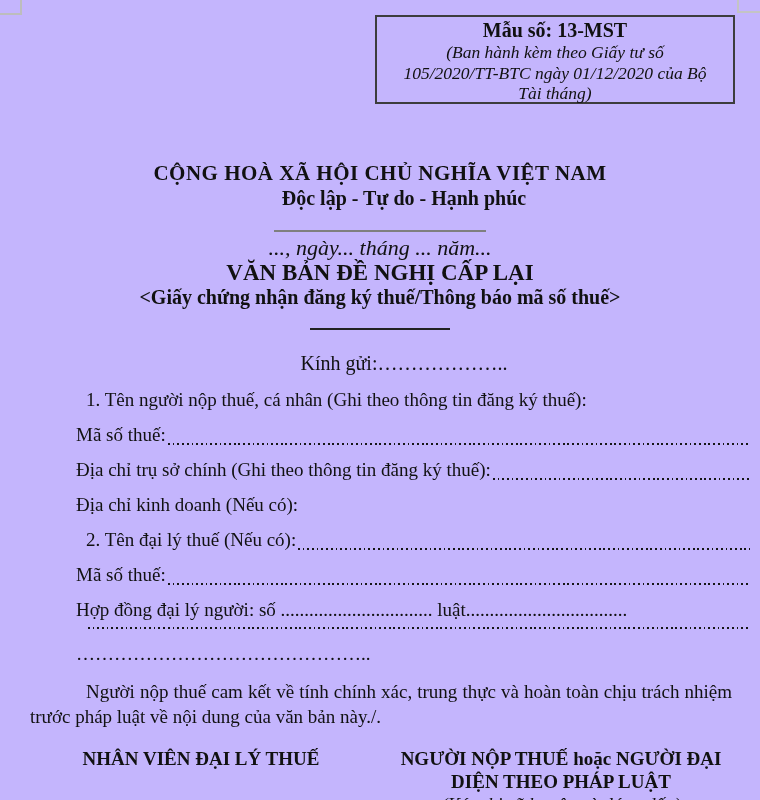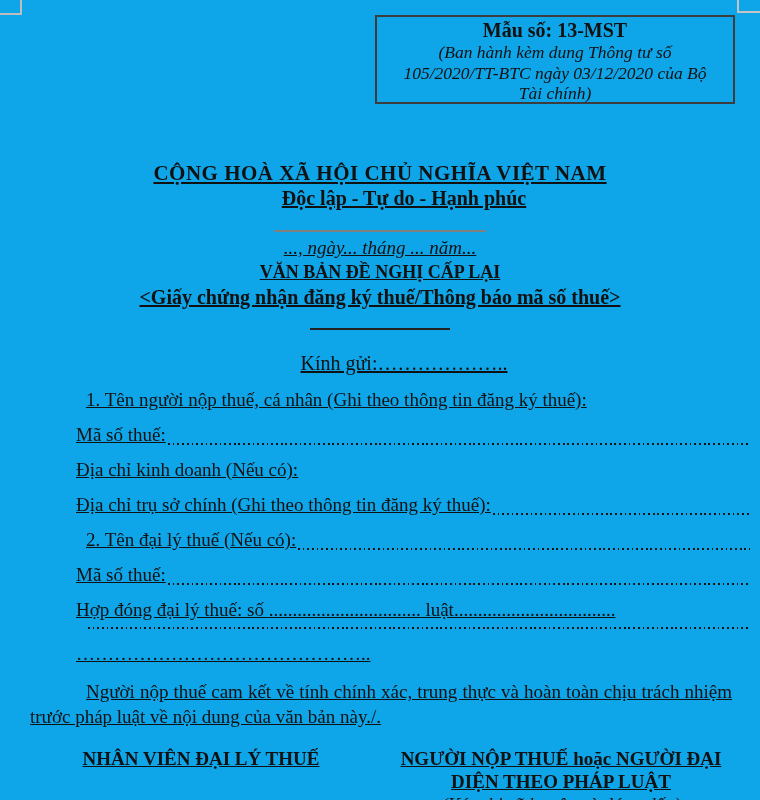--- a/index.html
+++ b/index.html
@@ -1,45 +1,44 @@
 <!DOCTYPE html>
 <html><head>
 <meta charset="utf-8">
 <style>
   html,body { margin:0; padding:0; background:#e9e9e9; }
   .page {
     position:relative;
     width:760px; height:800px;
-    background:#0ea5e9;
+    background:#c4b5fd;
     overflow:hidden;
     box-sizing:border-box;
     padding:0 10px 0 30px;
     font-family:"Liberation Serif","DejaVu Serif",serif;
     color:#111111;
-    text-decoration:underline;
   }
   
   .corner-tl { position:absolute; left:0; top:0; width:20px; height:13px;
     border-right:2px solid #bdbdbd; border-bottom:2px solid #bdbdbd; }
   .corner-tr { position:absolute; right:0; top:0; width:21px; height:11px;
     border-left:2px solid #c4c4c4; border-bottom:2px solid #c4c4c4; }
 
   
   .form-box { position:absolute; left:375px; top:15px; width:360px; height:89px;
     border:2px solid #3d3d3d; box-sizing:border-box; text-align:center; padding-top:2px; }
   .fb-title { font-weight:bold; font-size:20px; line-height:23px; }
   .fb-line  { font-style:italic; font-size:17.5px; line-height:20.5px; }
 
   
   .nat { margin:0 -10px 0 -30px; text-align:center; padding-top:148px; }
   .nat-title { font-weight:bold; font-size:21px; line-height:26px; letter-spacing:0.5px;margin-top:12px; }
   .nat-motto { font-weight:bold; font-size:20px; line-height:24px;padding-left:48px; }
   .rule-gray  { width:212px; height:2px; background:#7f7f7f; margin:20px auto 0; }
-  .date-line  { font-style:italic; font-size:19px; line-height:24px; margin-top:4px; }
-  .doc-title    { font-weight:bold; font-size:18px; line-height:25px; }
+  .date-line  { font-style:italic; font-size:22px; line-height:24px; margin-top:4px; }
+  .doc-title    { font-weight:bold; font-size:23px; line-height:25px; }
   .doc-subtitle { font-weight:bold; font-size:20px; line-height:25px; }
   .rule-short { width:140px; height:2px; background:#222; margin:18px auto 0; }
   .to-line { font-size:20px; line-height:26px; margin-top:20px;padding-left:48px; }
 
   
   .body-block { margin-top:6px; font-size:19px; }
   .bline { margin:0 0 0 46px; line-height:35px; white-space:nowrap; }
   .bline.numbered { margin-left:56px; }
   .bline.flex { display:flex; align-items:baseline; margin-right:0; }
   .leader { flex:1 1 auto; height:2px; align-self:flex-end; margin:0 0 7px 2px;
@@ -58,23 +57,23 @@
 </head>
 <body>
 
 <div class="page">
 
   <div class="corner-tl"></div>
   <div class="corner-tr"></div>
 
   <div class="form-box">
     <div class="fb-title">Mẫu số: 13-MST</div>
-    <div class="fb-line">(Ban hành kèm dung Thông tư số</div>
-    <div class="fb-line">105/2020/TT-BTC ngày 03/12/2020 của Bộ</div>
-    <div class="fb-line">Tài chính)</div>
+    <div class="fb-line">(Ban hành kèm theo Giấy tư số</div>
+    <div class="fb-line">105/2020/TT-BTC ngày 01/12/2020 của Bộ</div>
+    <div class="fb-line">Tài tháng)</div>
   </div>
 
   <div class="nat">
     <div class="nat-title">CỘNG HOÀ XÃ HỘI CHỦ NGHĨA VIỆT NAM</div>
     <div class="nat-motto">Độc lập - Tự do - Hạnh phúc</div>
     <div class="rule-gray"></div>
     <div class="date-line">..., ngày... tháng ... năm...</div>
     <div class="doc-title">VĂN BẢN ĐỀ NGHỊ CẤP LẠI</div>
     <div class="doc-subtitle">&lt;Giấy chứng nhận đăng ký thuế/Thông báo mã số thuế&gt;</div>
     <div class="rule-short"></div>
@@ -82,39 +81,39 @@
   </div>
 
   <div class="body-block">
     <p class="bline numbered">1. Tên người nộp thuế, cá nhân (Ghi theo thông tin đăng ký thuế):</p>
 
     <p class="bline flex">
       <span>Mã số thuế:</span>
       <span class="leader"></span>
     </p>
 
-    <p class="bline">Địa chỉ kinh doanh (Nếu có):</p>
-
     <p class="bline flex">
       <span>Địa chỉ trụ sở chính (Ghi theo thông tin đăng ký thuế):</span>
       <span class="leader"></span>
     </p>
+
+    <p class="bline">Địa chỉ kinh doanh (Nếu có):</p>
 
     <p class="bline numbered flex">
       <span>2. Tên đại lý thuế (Nếu có):</span>
       <span class="leader"></span>
     </p>
 
     <p class="bline flex">
       <span>Mã số thuế:</span>
       <span class="leader"></span>
     </p>
 
     <p class="bline">
-      <span>Hợp đóng đại lý thuế: số </span><span>................................</span><span> luật</span><span>..................................</span>
+      <span>Hợp đồng đại lý người: số </span><span>................................</span><span> luật</span><span>..................................</span>
     </p>
 
     <p class="bline numbered flex">
       <span class="leader"></span>
     </p>
 
     <p class="bline">………………………………………..</p>
 
     <p class="commitment">Người nộp thuế cam kết về tính chính xác, trung thực và hoàn toàn chịu trách nhiệm trước pháp luật về nội dung của văn bản này./.</p>
   </div>

